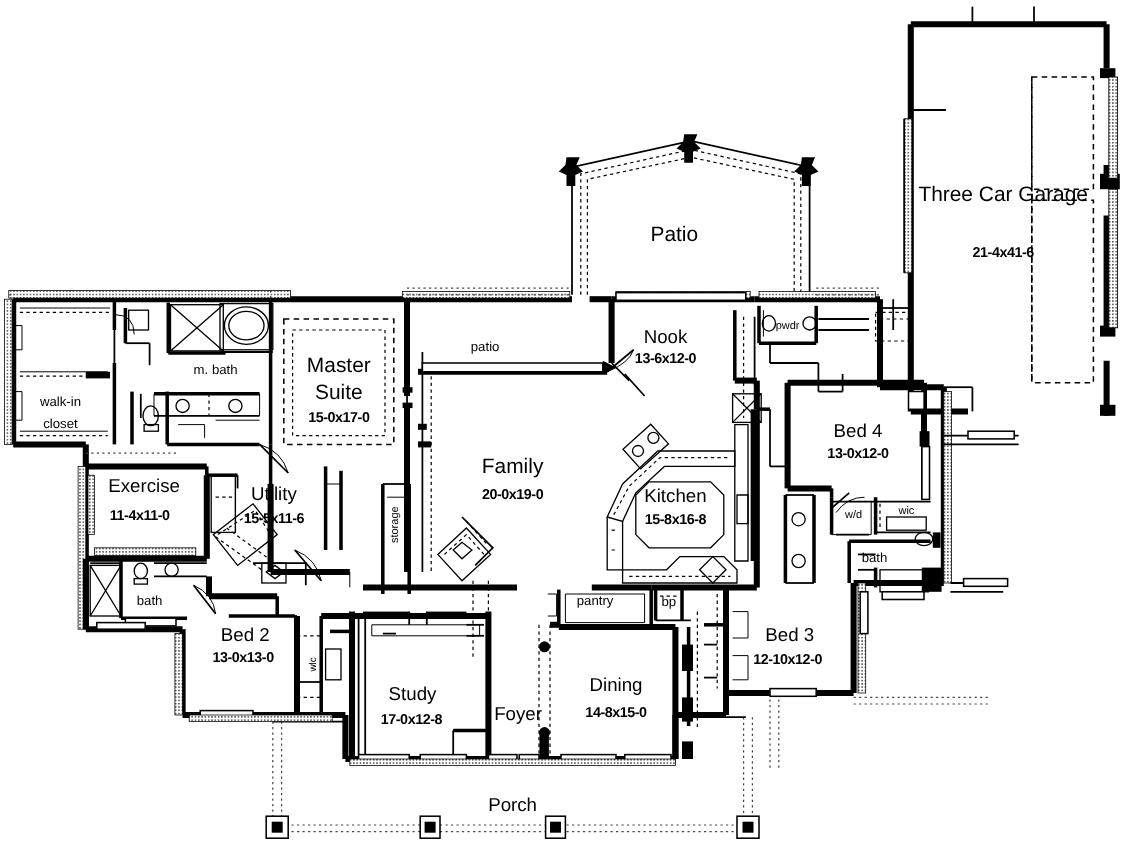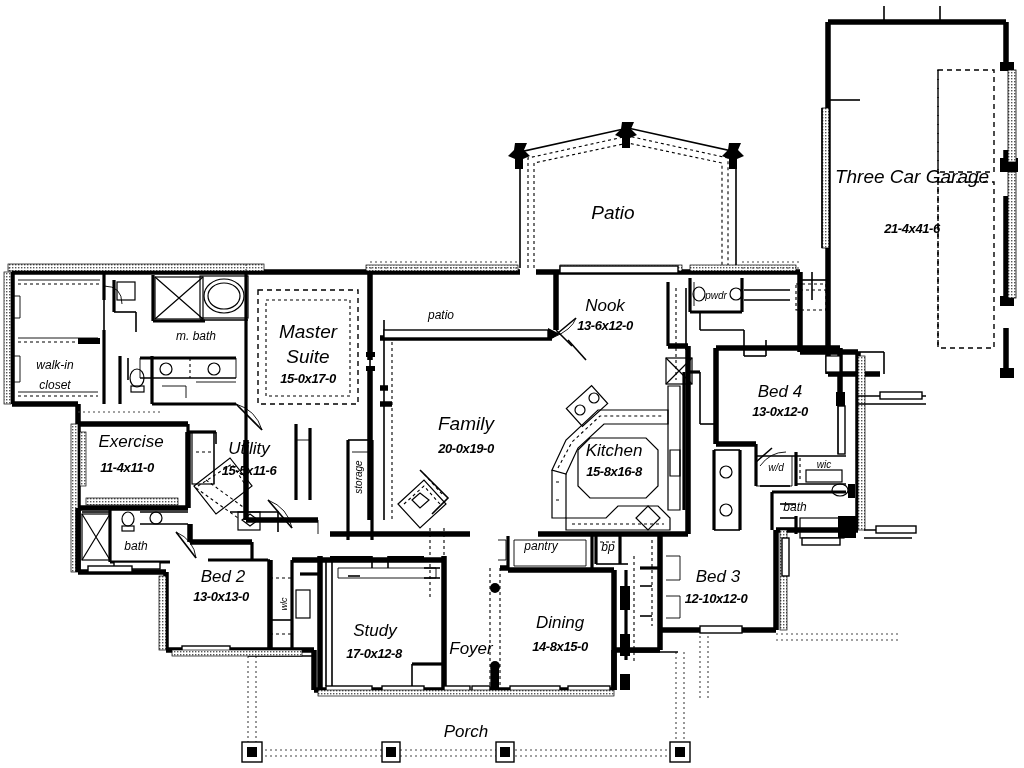--- a/index.html
+++ b/index.html
@@ -12,21 +12,20 @@
     width: 1024px;
     height: 768px;
     overflow: hidden;
     font-family: "Liberation Sans", sans-serif;
   }
   #plan-root {
     position: relative;
     width: 1024px;
     height: 716px;
     background: #ffffff;
-    font-style: italic;
   }
   svg#floorplan {
     position: absolute;
     left: 0;
     top: 0;
     width: 1024px;
     height: 768px;
     display: block;
   }
   .lbl {

